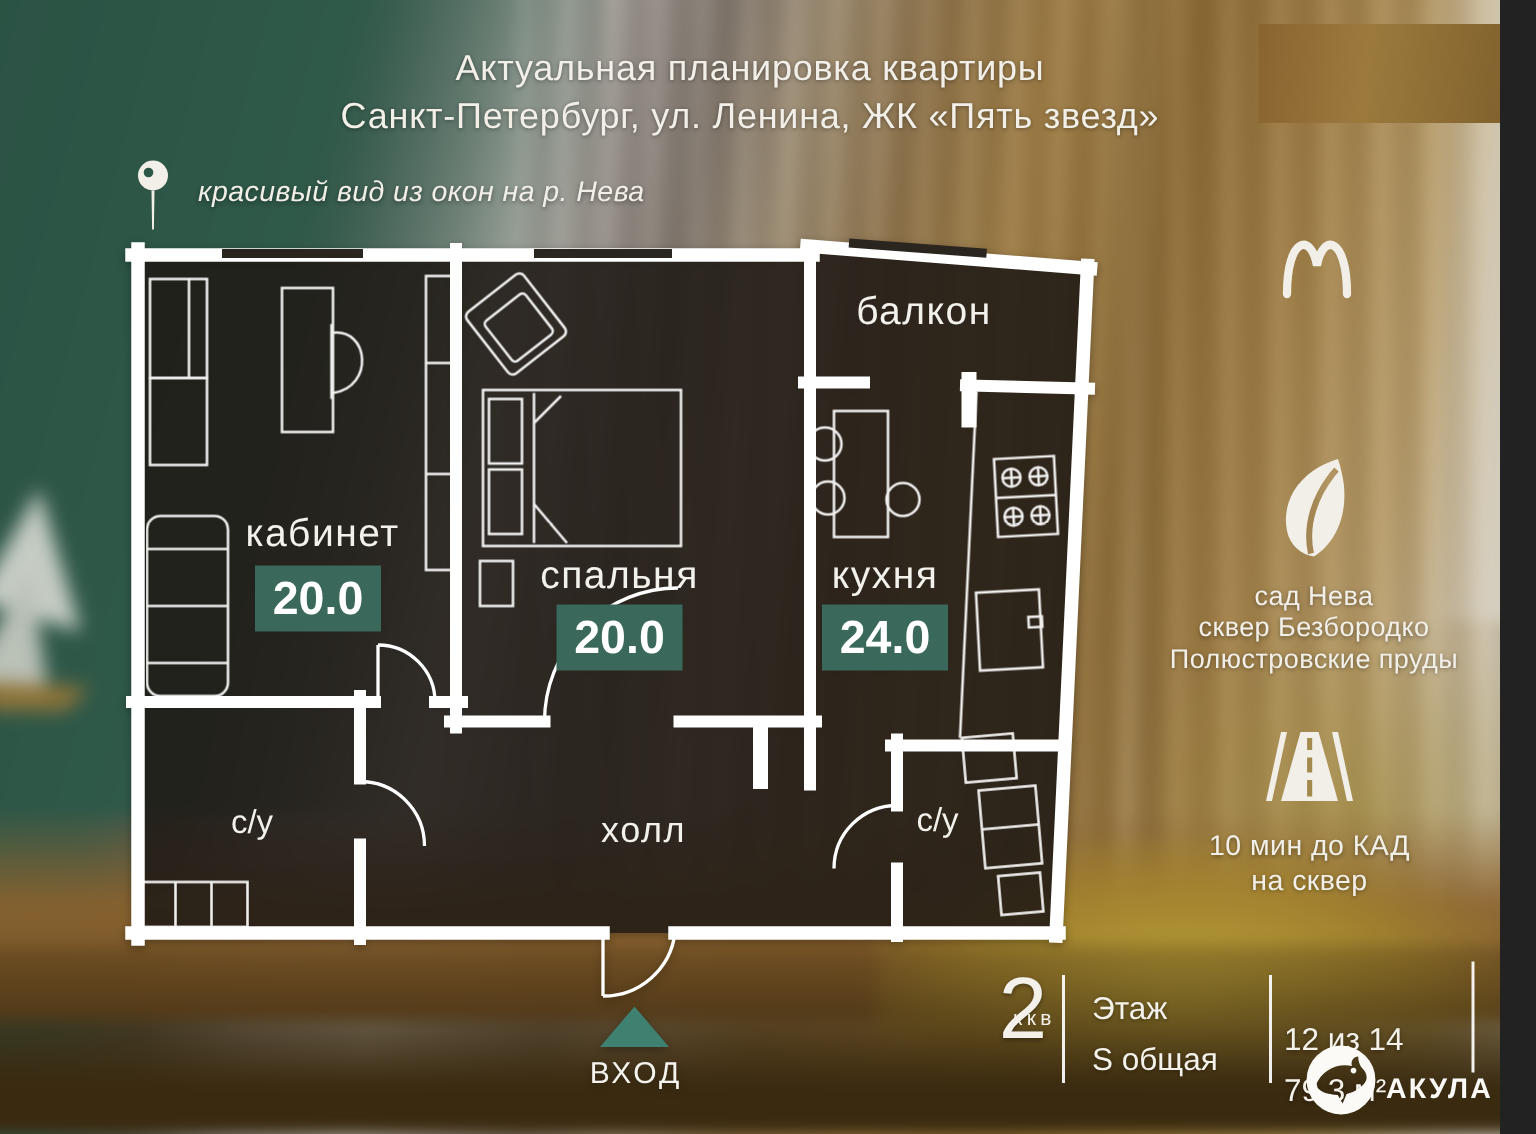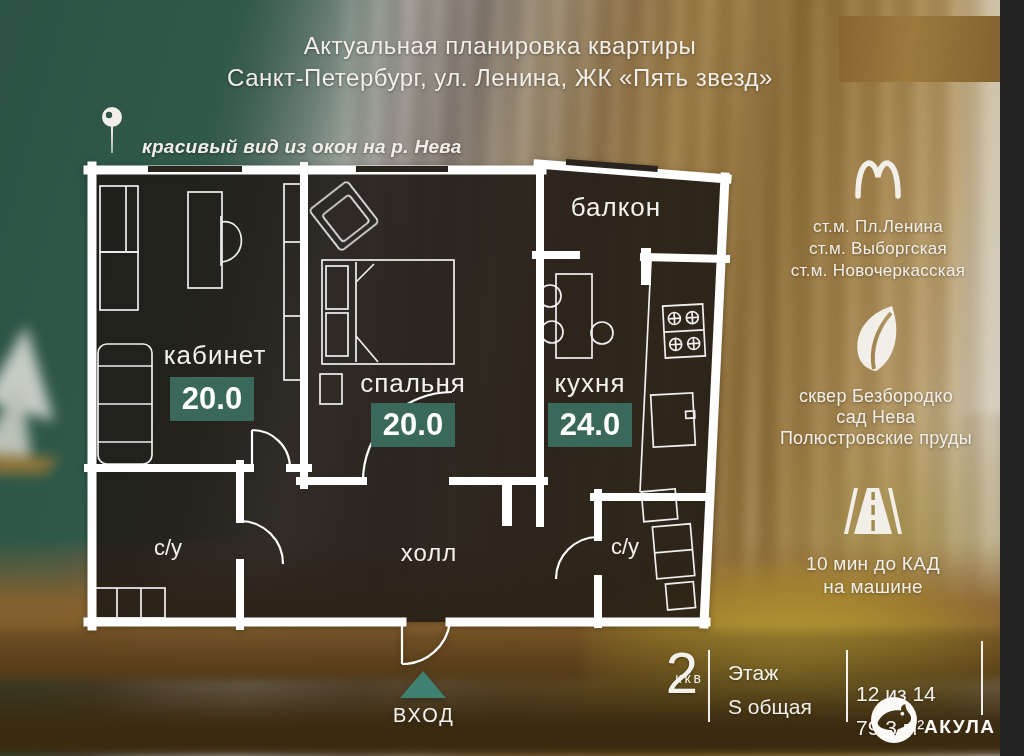--- a/index.html
+++ b/index.html
@@ -38,21 +38,21 @@
     clip-path:polygon(0 0,100% 20%,80% 100%,15% 100%);}
 
   
   .redact{position:absolute;left:839px;top:16px;width:181px;height:66px;background:
     linear-gradient(95deg,#8a6430,#9c7a3e 40%,#8a6a32 75%,#7d5c2a);}
 
   
   .shadowed{text-shadow:0 1px 3px rgba(0,0,0,.38);}
   .title{position:absolute;left:170px;top:30px;width:660px;text-align:center;
     font-size:24px;line-height:32px;letter-spacing:.5px;color:#f2efe8;}
-  .note{position:absolute;left:100px;top:106px;display:flex;align-items:flex-end;font-weight:bold;}
+  .note{position:absolute;left:90px;top:106px;display:flex;align-items:flex-start;}
   .note .txt{font-style:italic;font-size:19px;color:#f2efe8;margin:12px 0 0 16px;letter-spacing:.3px;}
 
   .info{position:absolute;text-align:center;color:#f2efe8;}
   .info .lines{font-size:17px;line-height:22px;letter-spacing:.3px;}
   .info-metro{left:756px;top:148px;width:244px;}
   .info-parks{left:748px;top:304px;width:256px;}
   .info-parks .lines{font-size:18px;line-height:21px;}
   .info-drive{left:748px;top:484px;width:250px;}
   .info-drive .lines{font-size:19px;line-height:23px;}
   .info .ico{margin-bottom:10px;}
@@ -265,41 +265,36 @@
     <g>
       <polygon points="400,698 446,698 423,671" fill="#3f8171"></polygon>
       <text x="424" y="722" font-size="20" fill="#f5f3ee" text-anchor="middle" letter-spacing="2">ВХОД</text>
     </g>
   </svg>
 
   <div class="info info-metro shadowed">
     <svg class="ico" width="56" height="54" viewBox="0 0 54 54">
       <path d="M7,48 C7,10 23,7 27,29 C31,7 47,10 47,48" stroke="#f2efe8" stroke-width="5.5" fill="none" stroke-linecap="round"></path>
     </svg>
-    <div class="lines">
-      <div>ст.м. Пл.Ленина</div>
-      <div>ст.м. Выборгская</div>
-      <div>ст.м. Новочеркасская</div>
-    </div>
   </div>
 
   <div class="info info-parks shadowed">
     <svg class="ico" width="48" height="68" viewBox="0 0 48 68">
       <defs>
           <mask id="leafmask">
         <rect width="48" height="68" fill="black"></rect>
         <path d="M40,2 C14,10 2,30 6,50 C8,60 16,66 24,67 C37,59 46,42 44,20 C43,12 41,5 40,2 Z" fill="white"></path>
         <path d="M22,65 C18,47 24,26 39,9" stroke="black" stroke-width="4" fill="none"></path>
       </mask>
         </defs>
       <rect width="48" height="68" fill="#f2efe8" mask="url(#leafmask)"></rect>
     </svg>
     <div class="lines">
+      <div>сад Нева</div>
       <div>сквер Безбородко</div>
-      <div>сад Нева</div>
       <div>Полюстровские пруды</div>
     </div>
   </div>
 
   <div class="info info-drive shadowed">
     <svg class="ico" width="58" height="54" viewBox="0 0 58 54">
       <defs>
           <mask id="roadmask">
         <rect width="58" height="54" fill="black"></rect>
         <polygon points="23,4 35,4 48,50 10,50" fill="white"></polygon>
@@ -307,21 +302,21 @@
         <polygon points="44,4 48,4 58,50 54,50" fill="white"></polygon>
         <rect x="27.4" y="8" width="3.4" height="8" fill="black"></rect>
         <rect x="27.4" y="21" width="3.4" height="10" fill="black"></rect>
         <rect x="27.4" y="36" width="3.4" height="11" fill="black"></rect>
       </mask>
         </defs>
       <rect width="58" height="54" fill="#f2efe8" mask="url(#roadmask)"></rect>
     </svg>
     <div class="lines">
       <div>10 мин до КАД</div>
-      <div>на машине</div>
+      <div>на сквер</div>
     </div>
   </div>
 
   <div class="sum sum-rooms shadowed">2</div>
   <div class="sum sum-roomscap">ккв</div>
   <div class="vdiv d1"></div>
   <div class="sum sum-labels shadowed">
     <div>Этаж</div>
     <div>S общая</div>
   </div>

